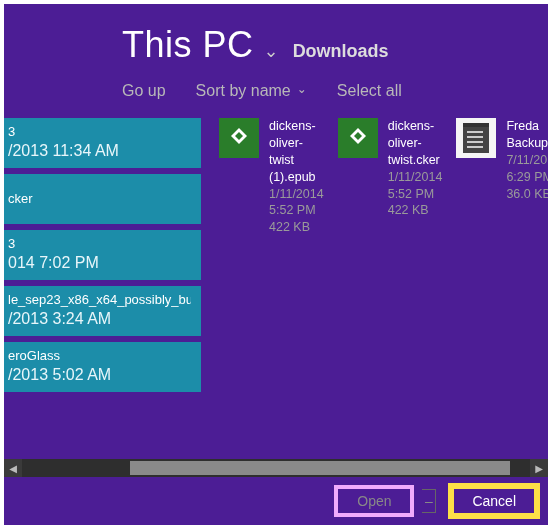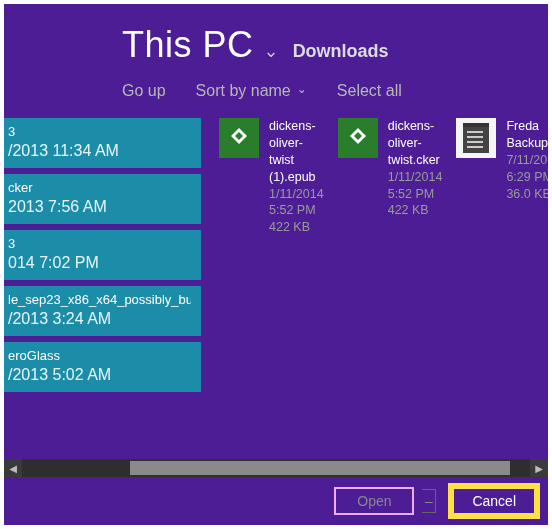--- a/index.html
+++ b/index.html
@@ -153,21 +153,21 @@
     gap: 12px;
   }
   .btn {
     min-width: 80px;
     padding: 4px 18px;
     font-size: 14px;
     text-align: center;
     cursor: pointer;
   }
   .btn.open {
-    border: 2px solid #f0abfc;
+    border: 4px solid #f0abfc;
     color: #888;
   }
   .btn.cancel {
     border: 6px solid #fde047;
     color: #fff;
   }
   .rdash {
     width: 14px; height: 24px;
     border: 1px solid #666;
     border-left: none;
@@ -201,21 +201,20 @@
   </div>
 
   <div class="content">
     <div class="col-left">
       <div class="tile">
         <span class="t-name">3</span>
         <span class="t-date">/2013 11:34 AM</span>
       </div>
       <div class="tile">
         <span class="t-name">cker</span>
-        <span class="t-date">2013 7:56 AM</span>
       </div>
       <div class="tile">
         <span class="t-name">3</span>
         <span class="t-date">014 7:02 PM</span>
       </div>
       <div class="tile">
         <span class="t-name">le_sep23_x86_x64_possibly_bugge…</span>
         <span class="t-date">/2013 3:24 AM</span>
       </div>
       <div class="tile">

